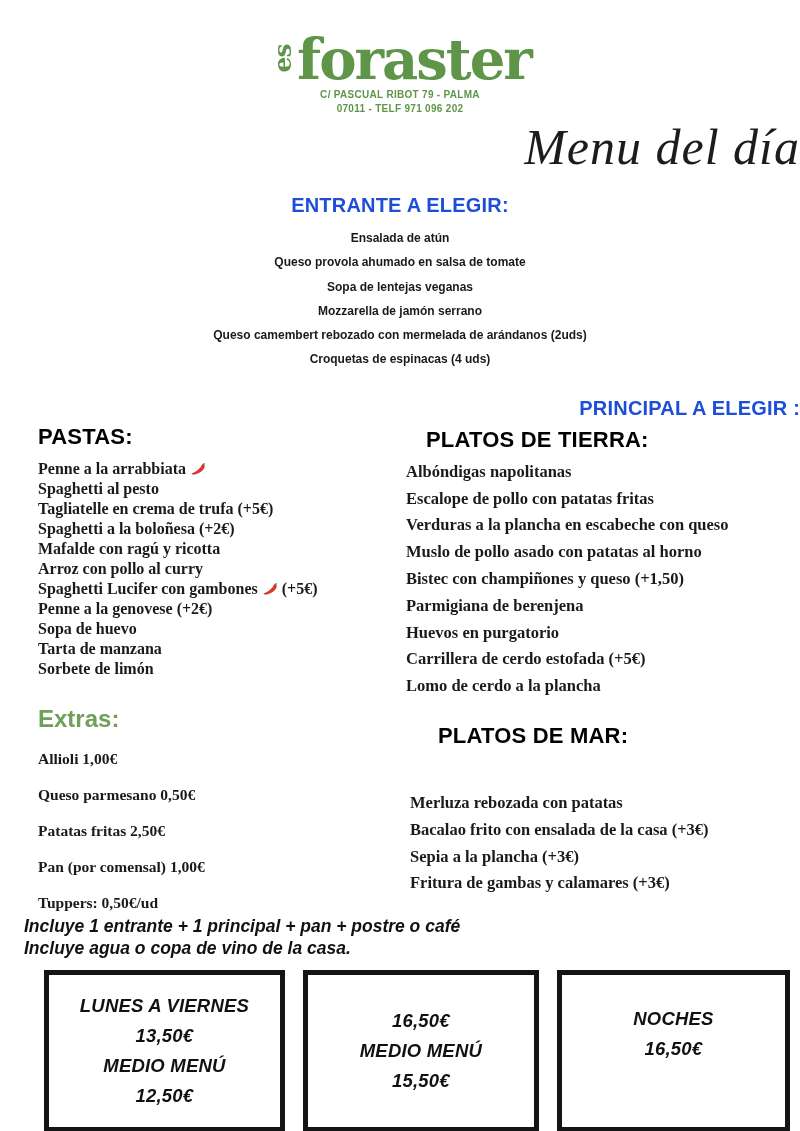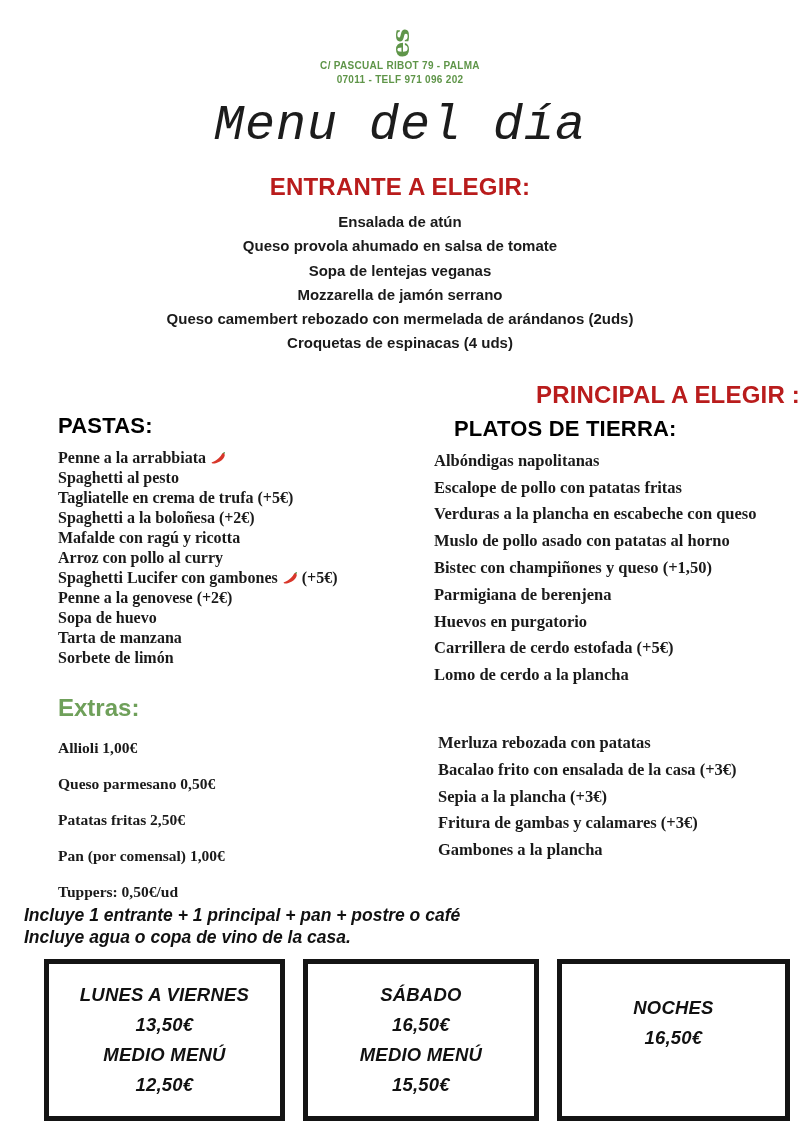--- a/index.html
+++ b/index.html
@@ -14,34 +14,34 @@
   }
   
   .header{text-align:center;padding-top:30px;}
   .logo{display:flex;align-items:center;justify-content:center;gap:2px;
         font-family:"DejaVu Serif", serif;font-weight:700;color:var(--brand-green,#5f9549);}
   .logo-es{display:inline-block;transform:rotate(-90deg);font-size:25px;letter-spacing:-1px;width:26px;}
   .logo-word{font-size:56px;letter-spacing:-2px;line-height:58px;}
   .address{font-size:10px;font-weight:bold;color:var(--brand-green,#5f9549);
            line-height:14px;letter-spacing:.3px;}
   .script-title{
-    font-family:Liberation Mono, monospace;font-style:italic;
-    font-size:50px;line-height:62px;margin-top:8px;color:#1c1c1c;letter-spacing:1px;
+    font-family:Liberation Serif, serif;font-style:italic;
+    font-size:50px;line-height:62px;color:#1c1c1c;letter-spacing:1px;text-align:right;
   }
   
-  .h-big{font-size:24px;font-weight:800;letter-spacing:.2px;color:#b91c1c;margin:0;}
+  .h-big{font-size:20px;font-weight:800;letter-spacing:.2px;color:#1d4ed8;margin:0;}
   .h-mid{font-size:22px;font-weight:800;letter-spacing:.2px;color:#000;margin:0;}
   
   .entrante{text-align:center;margin-top:16px;}
   .entrante .h-big{margin-bottom:9px;}
-  .c-item{font-size:15px;font-weight:bold;line-height:24.3px;color:#1a1a1a;}
+  .c-item{font-size:12px;font-weight:bold;line-height:24.3px;color:#1a1a1a;}
   
   .principal-heading{text-align:right;margin-top:25px;margin-bottom:4px;}
   
-  .columns{display:flex;align-items:flex-start;padding-left:58px;gap:8px;}
+  .columns{display:flex;align-items:flex-start;padding-left:38px;}
   .col-left{width:360px;flex:0 0 360px;}
   .col-right{flex:1 1 auto;}
   .col-left .h-mid{margin-bottom:9px;}
   .item{font-size:16px;font-weight:bold;line-height:20px;color:#1a1a1a;white-space:nowrap;font-family:Liberation Serif, serif;}
   .postre-heading{margin-top:9px;margin-bottom:2px;}
   .extras-heading{font-size:24px;font-weight:800;color:var(--extras-green,#6fa05a);
                   margin:26px 0 3px 0;}
   .extras-list .item{font-size:15.5px;margin-top:16px;}
   .indent-tierra{padding-left:28px;margin-top:3px;margin-bottom:6px;}
   .indent-mar{padding-left:40px;margin-top:23px;margin-bottom:5px;}
@@ -65,20 +65,21 @@
   .price-box-nights .price-lines{margin-bottom:34px;}
 </style>
 </head>
 <body>
 
 <div class="page">
 
   <header class="header">
     <div class="logo">
       <span class="logo-es">es</span>
+      <span class="logo-word">foraster</span>
     </div>
     <div class="address">C/ PASCUAL RIBOT 79 - PALMA</div>
     <div class="address">07011 - TELF 971 096 202</div>
     <div class="script-title">Menu del día</div>
   </header>
 
   <section class="entrante">
     <h2 class="h-big">ENTRANTE A ELEGIR:</h2>
     <div>
         <div class="c-item">Ensalada de atún</div>
@@ -137,47 +138,46 @@
           <div class="item">Escalope de pollo con patatas fritas</div>
           <div class="item">Verduras a la plancha en escabeche con queso</div>
           <div class="item">Muslo de pollo asado con patatas al horno</div>
           <div class="item">Bistec con champiñones y queso (+1,50)</div>
           <div class="item">Parmigiana de berenjena</div>
           <div class="item">Huevos en purgatorio</div>
           <div class="item">Carrillera de cerdo estofada (+5€)</div>
           <div class="item">Lomo de cerdo a la plancha</div>
         </div>
 
+      <h3 class="h-mid indent-mar">PLATOS DE MAR:</h3>
       <div class="wide-list mar-list">
           <div class="item">Merluza rebozada con patatas</div>
           <div class="item">Bacalao frito con ensalada de la casa (+3€)</div>
           <div class="item">Sepia a la plancha (+3€)</div>
           <div class="item">Fritura de gambas y calamares (+3€)</div>
-          <div class="item">Gambones a la plancha</div>
         </div>
     </div>
   </div>
 
   <div class="note">
     <div class="note-line">Incluye 1 entrante + 1 principal + pan + postre o café</div>
     <div class="note-line">Incluye agua o copa de vino de la casa.</div>
   </div>
 
   <div class="price-row">
     <div class="price-box price-box-weekdays">
       <div class="price-lines">
           <div class="price-line">LUNES A VIERNES</div>
           <div class="price-line">13,50€</div>
           <div class="price-line">MEDIO MENÚ</div>
           <div class="price-line">12,50€</div>
         </div>
     </div>
     <div class="price-box price-box-saturday">
       <div class="price-lines">
-          <div class="price-line">SÁBADO</div>
           <div class="price-line">16,50€</div>
           <div class="price-line">MEDIO MENÚ</div>
           <div class="price-line">15,50€</div>
         </div>
     </div>
     <div class="price-box price-box-nights">
       <div class="price-lines">
           <div class="price-line">NOCHES</div>
           <div class="price-line">16,50€</div>
         </div>

